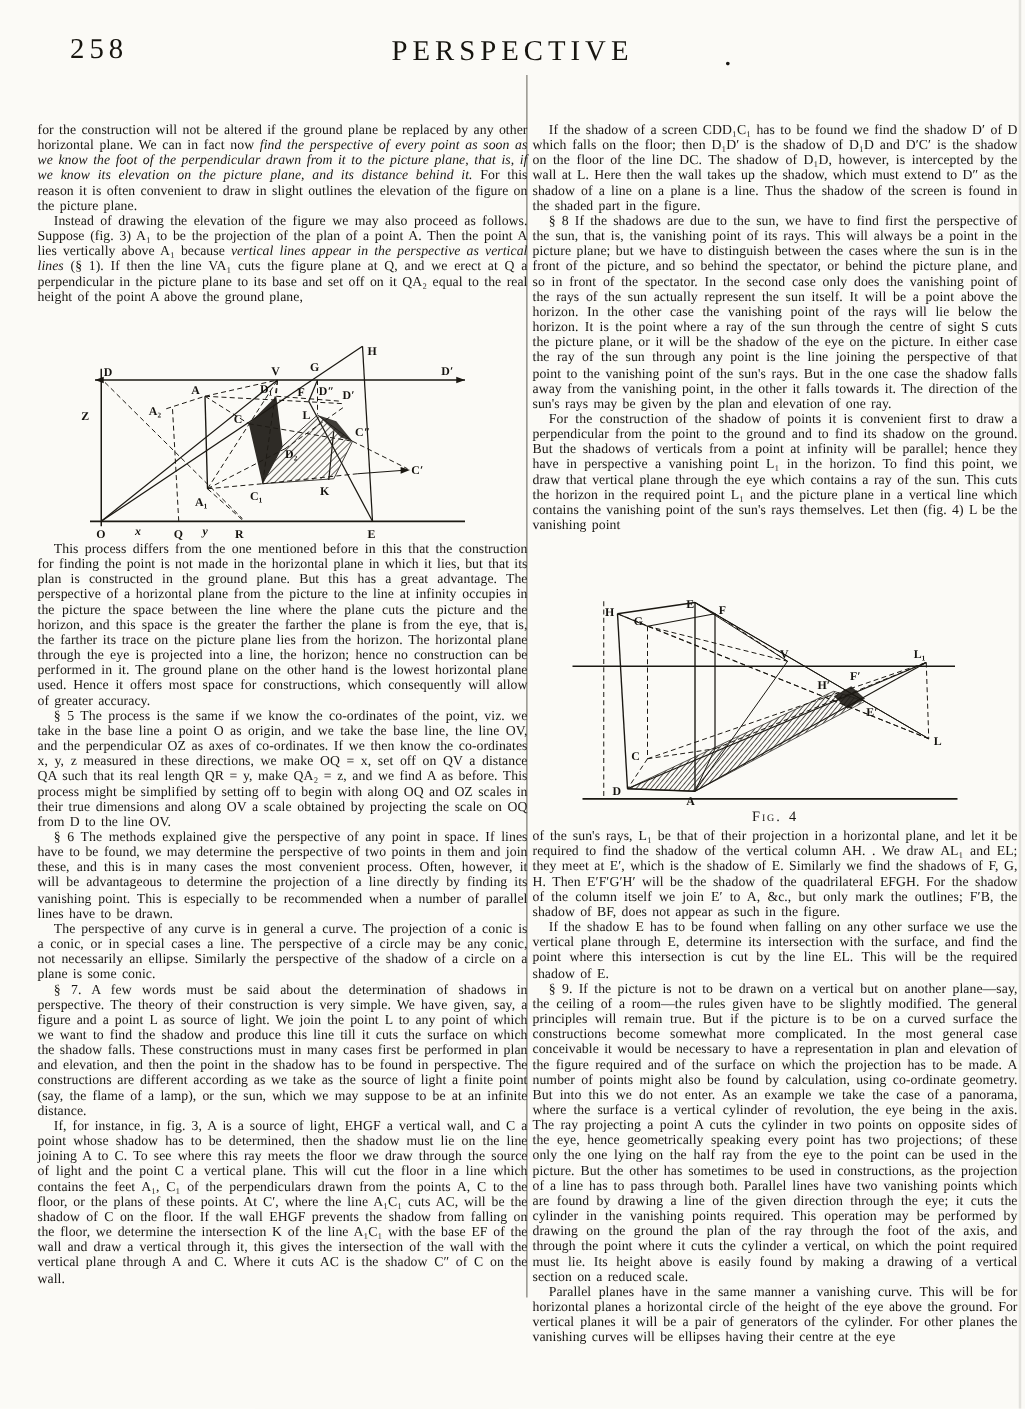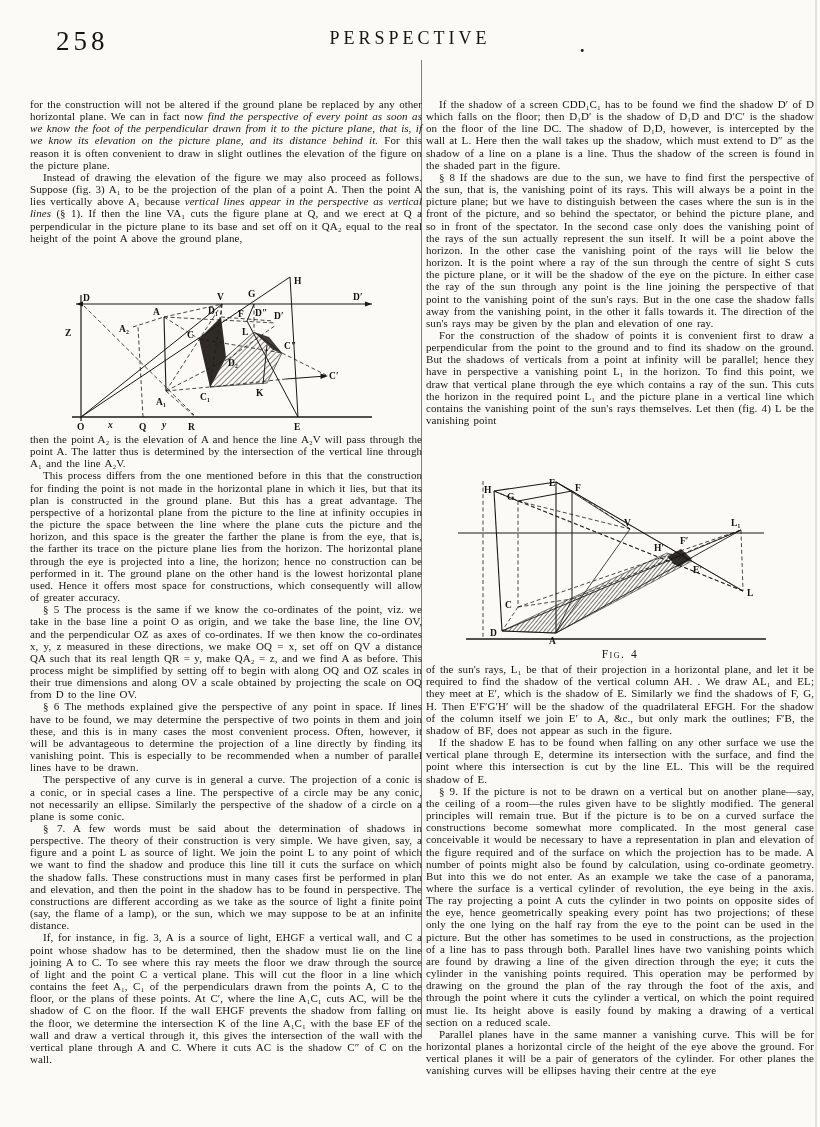--- a/index.html
+++ b/index.html
@@ -3,25 +3,25 @@
 <meta charset="utf-8">
 <style>
   html,body{margin:0;padding:0;}
   .page{
     position:relative; width:820px; height:1127px;
     background:#fbfaf6; overflow:hidden;
     font-family:"Liberation Serif", serif; color:#181613;
   }
   .page-number{
     position:absolute; left:56px; top:26px;
-    font-size:27px; letter-spacing:4px; color:#17150f;
+    font-size:23px; letter-spacing:4px; color:#17150f;
   }
   .page-title{
     position:absolute; left:0; right:0; top:28px; text-align:center;
-    font-size:18px; letter-spacing:4px; color:#17150f;
+    font-size:23px; letter-spacing:4px; color:#17150f;
   }
   .title-dot{ position:absolute; left:580px; top:36px; font-size:18px; font-weight:bold; }
   .column{
     position:absolute; top:62px; width:392px;
     font-size:11px; line-height:12.15px; text-align:justify;
     word-spacing:1.4px; letter-spacing:0.05px;margin-top:36px;
   }
   .column-left{ left:30px; }
   .column-right{ left:426px; width:388px; }
   .column p{ margin:0; }
@@ -141,21 +141,20 @@
           <text class="fig-label" x="41" y="155">O</text>
           <text class="fig-label fig-label-italic" x="72" y="153">x</text>
           <text class="fig-label" x="103" y="155">Q</text>
           <text class="fig-label fig-label-italic" x="126" y="153">y</text>
           <text class="fig-label" x="152" y="155">R</text>
           <text class="fig-label" x="258" y="155">E</text>
         </g>
       </svg>
     </div>
 
-    <p class="flush">then the point A₂ is the elevation of A and hence the line A₂V will pass through the point A.  The latter thus is determined by the intersection of the vertical line through A₁ and the line A₂V.</p>
     <p class="para">This process differs from the one mentioned before in this that the construction for finding the point is not made in the horizontal plane in which it lies, but that its plan is constructed in the ground plane.  But this has a great advantage.  The perspective of a horizontal plane from the picture to the line at infinity occupies in the picture the space between the line where the plane cuts the picture and the horizon, and this space is the greater the farther the plane is from the eye, that is, the farther its trace on the picture plane lies from the horizon.  The horizontal plane through the eye is projected into a line, the horizon; hence no construction can be performed in it.  The ground plane on the other hand is the lowest horizontal plane used.  Hence it offers most space for constructions, which consequently will allow of greater accuracy.</p>
     <p class="para">§ 5  The process is the same if we know the co-ordinates of the point, viz. we take in the base line a point O as origin, and we take the base line, the line OV, and the perpendicular OZ as axes of co-ordinates.  If we then know the co-ordinates x, y, z measured in these directions, we make OQ = x, set off on QV a distance QA such that its real length QR = y, make QA₂ = z, and we find A as before.  This process might be simplified by setting off to begin with along OQ and OZ scales in their true dimensions and along OV a scale obtained by projecting the scale on OQ from D to the line OV.</p>
     <p class="para">§ 6  The methods explained give the perspective of any point in space.  If lines have to be found, we may determine the perspective of two points in them and join these, and this is in many cases the most convenient process.  Often, however, it will be advantageous to determine the projection of a line directly by finding its vanishing point.  This is especially to be recommended when a number of parallel lines have to be drawn.</p>
     <p class="para">The perspective of any curve is in general a curve.  The projection of a conic is a conic, or in special cases a line.  The perspective of a circle may be any conic, not necessarily an ellipse.  Similarly the perspective of the shadow of a circle on a plane is some conic.</p>
     <p class="para">§ 7.  A few words must be said about the determination of shadows in perspective.  The theory of their construction is very simple.  We have given, say, a figure and a point L as source of light.  We join the point L to any point of which we want to find the shadow and produce this line till it cuts the surface on which the shadow falls.  These constructions must in many cases first be performed in plan and elevation, and then the point in the shadow has to be found in perspective.  The constructions are different according as we take as the source of light a finite point (say, the flame of a lamp), or the sun, which we may suppose to be at an infinite distance.</p>
     <p class="para">If, for instance, in fig. 3, A is a source of light, EHGF a vertical wall, and C a point whose shadow has to be determined, then the shadow must lie on the line joining A to C.  To see where this ray meets the floor we draw through the source of light and the point C a vertical plane.  This will cut the floor in a line which contains the feet A₁, C₁ of the perpendiculars drawn from the points A, C to the floor, or the plans of these points.  At C′, where the line A₁C₁ cuts AC, will be the shadow of C on the floor.  If the wall EHGF prevents the shadow from falling on the floor, we determine the intersection K of the line A₁C₁ with the base EF of the wall and draw a vertical through it, this gives the intersection of the wall with the vertical plane through A and C.  Where it cuts AC is the shadow C″ of C on the wall.</p>
   </div>
 
   <div class="column column-right">
     <div class="pretext-right">

